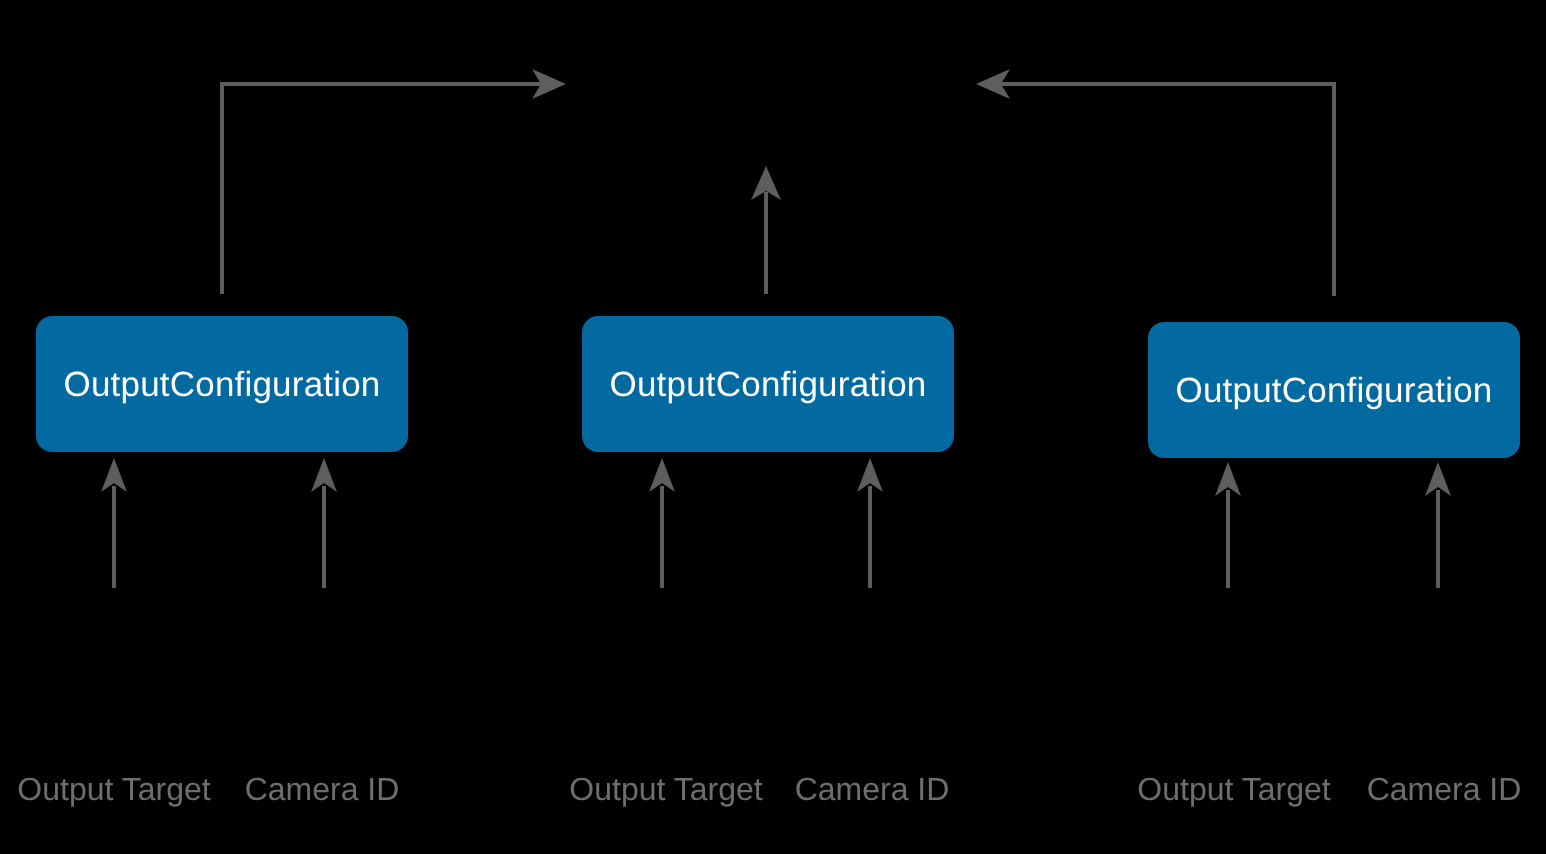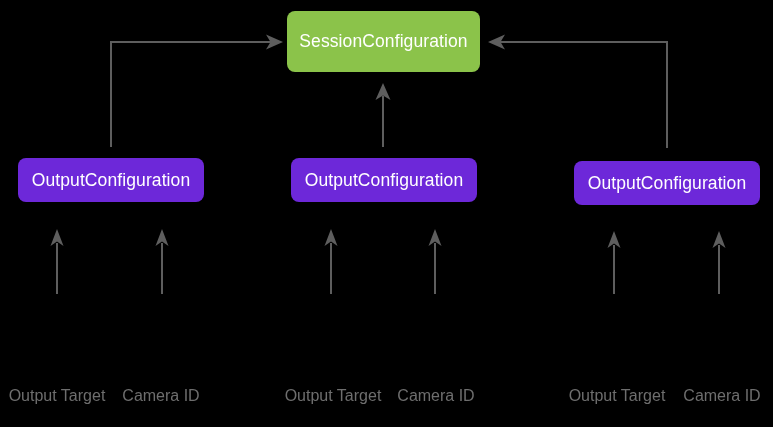--- a/index.html
+++ b/index.html
@@ -35,22 +35,22 @@
   }
   .node-session {
     left: 287px;
     top: 11px;
     width: 193px;
     height: 61px;
     background: #8BC34A;
   }
   .node-output {
     width: 186px;
-    height: 44px;
-    background: #6d28d9;
+    height: 68px;
+    background: #0369a1;
   }
   .node-output-1 { left: 18px;  top: 158px; }
   .node-output-2 { left: 291px; top: 158px; }
   .node-output-3 { left: 574px; top: 161px; }
   .port-label {
     position: absolute;
     top: 388px;
     transform: translateX(-50%);
     color: #6E6E6E;
     font-size: 16px;
@@ -101,23 +101,20 @@
     <g stroke="#5E5E5E">
       <polyline points="614,294 614,245" fill="none" stroke-width="2"></polyline>
       <polygon points="614,231 607.5,248 614,243.5 620.5,248" stroke="none" fill="#5E5E5E"></polygon>
     </g>
     <g stroke="#5E5E5E">
       <polyline points="719,294 719,245" fill="none" stroke-width="2"></polyline>
       <polygon points="719,231 712.5,248 719,243.5 725.5,248" stroke="none" fill="#5E5E5E"></polygon>
     </g>
   </svg>
 
-  <div class="node node-session">
-    <span>SessionConfiguration</span>
-  </div>
 
   <div class="node node-output node-output-1">
     <span>OutputConfiguration</span>
   </div>
 
   <div class="node node-output node-output-2">
     <span>OutputConfiguration</span>
   </div>
 
   <div class="node node-output node-output-3">

